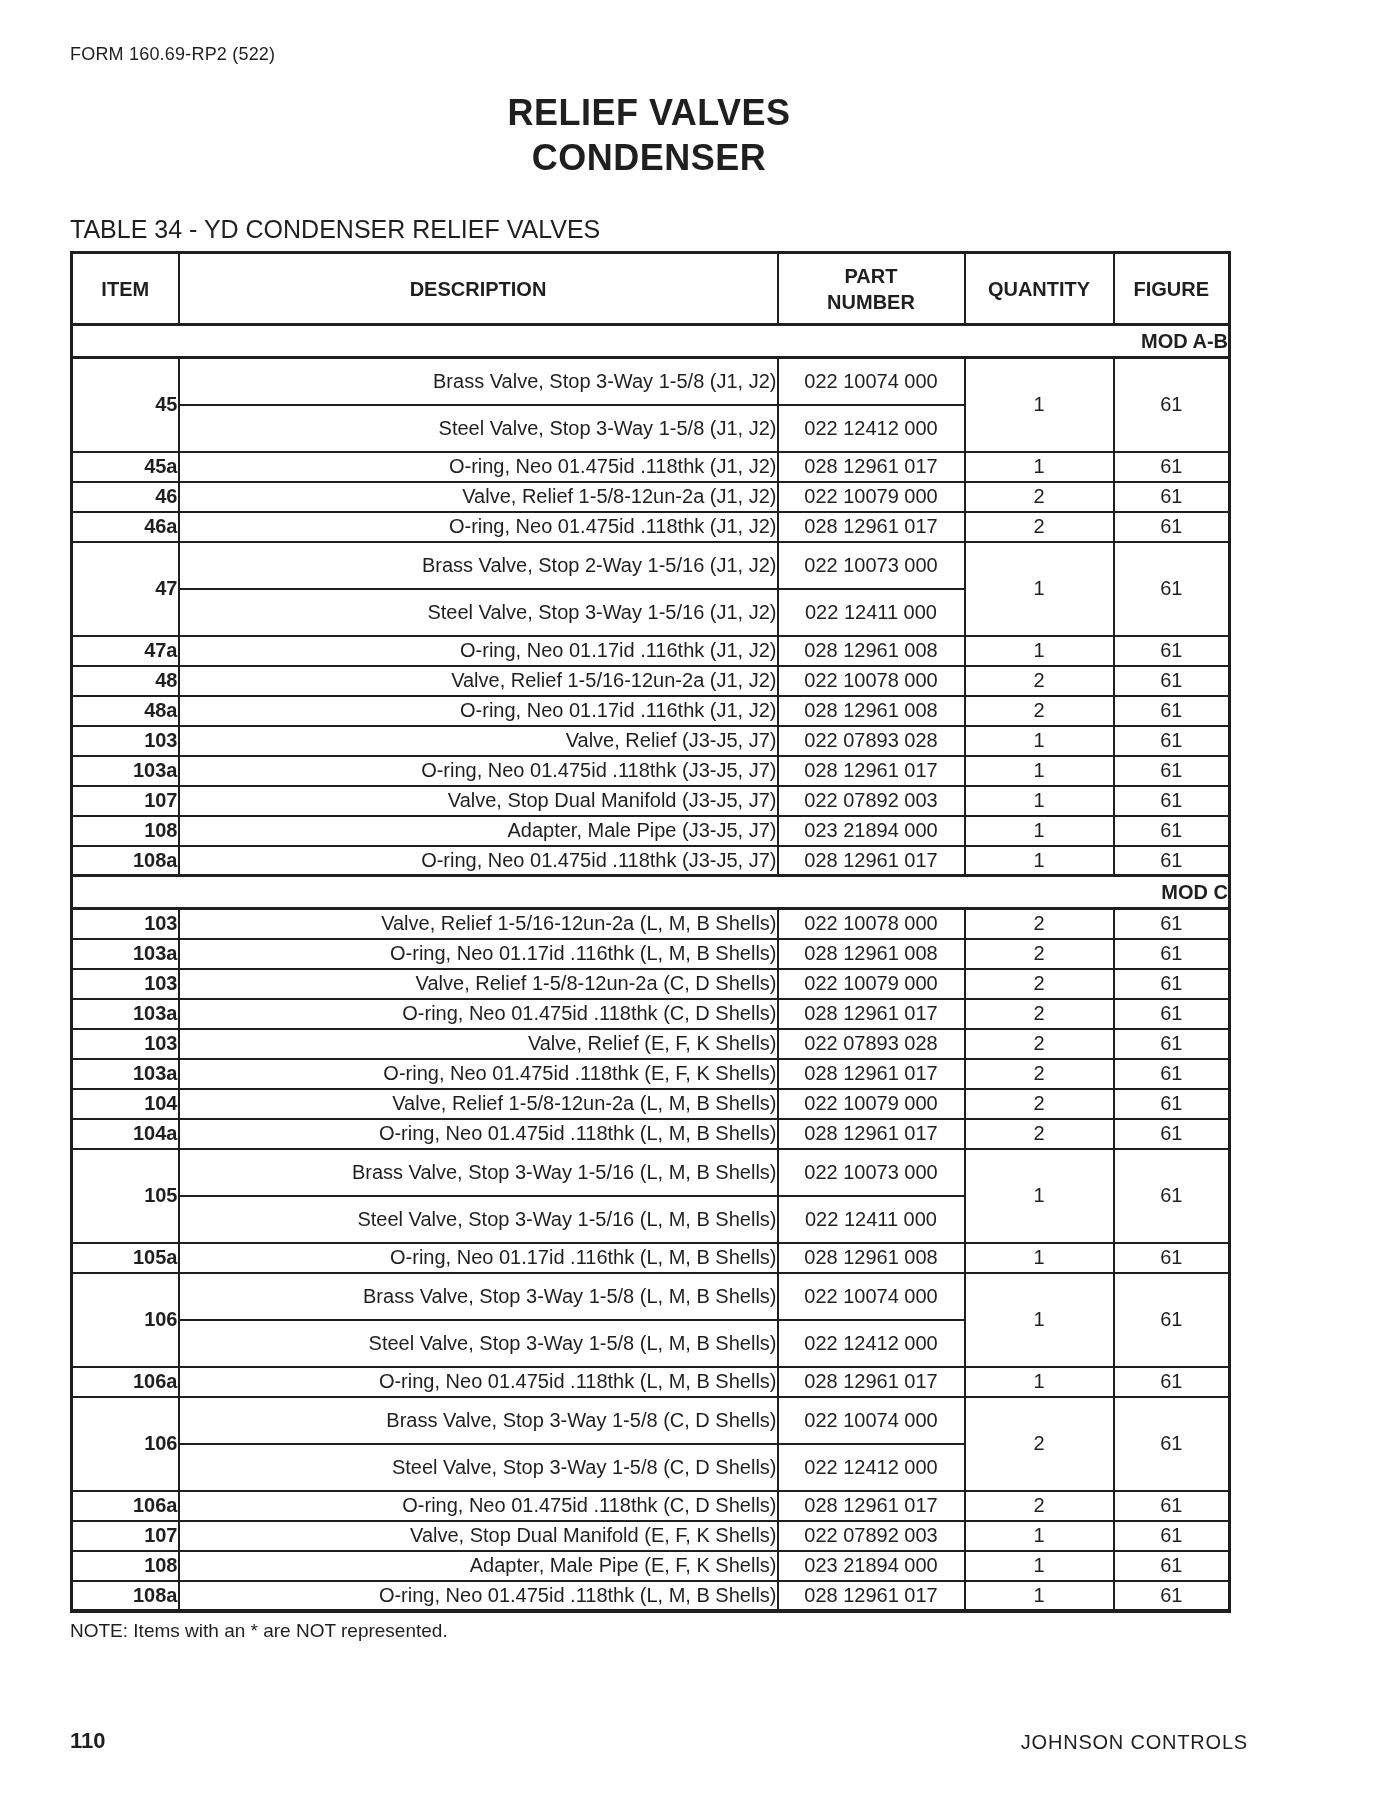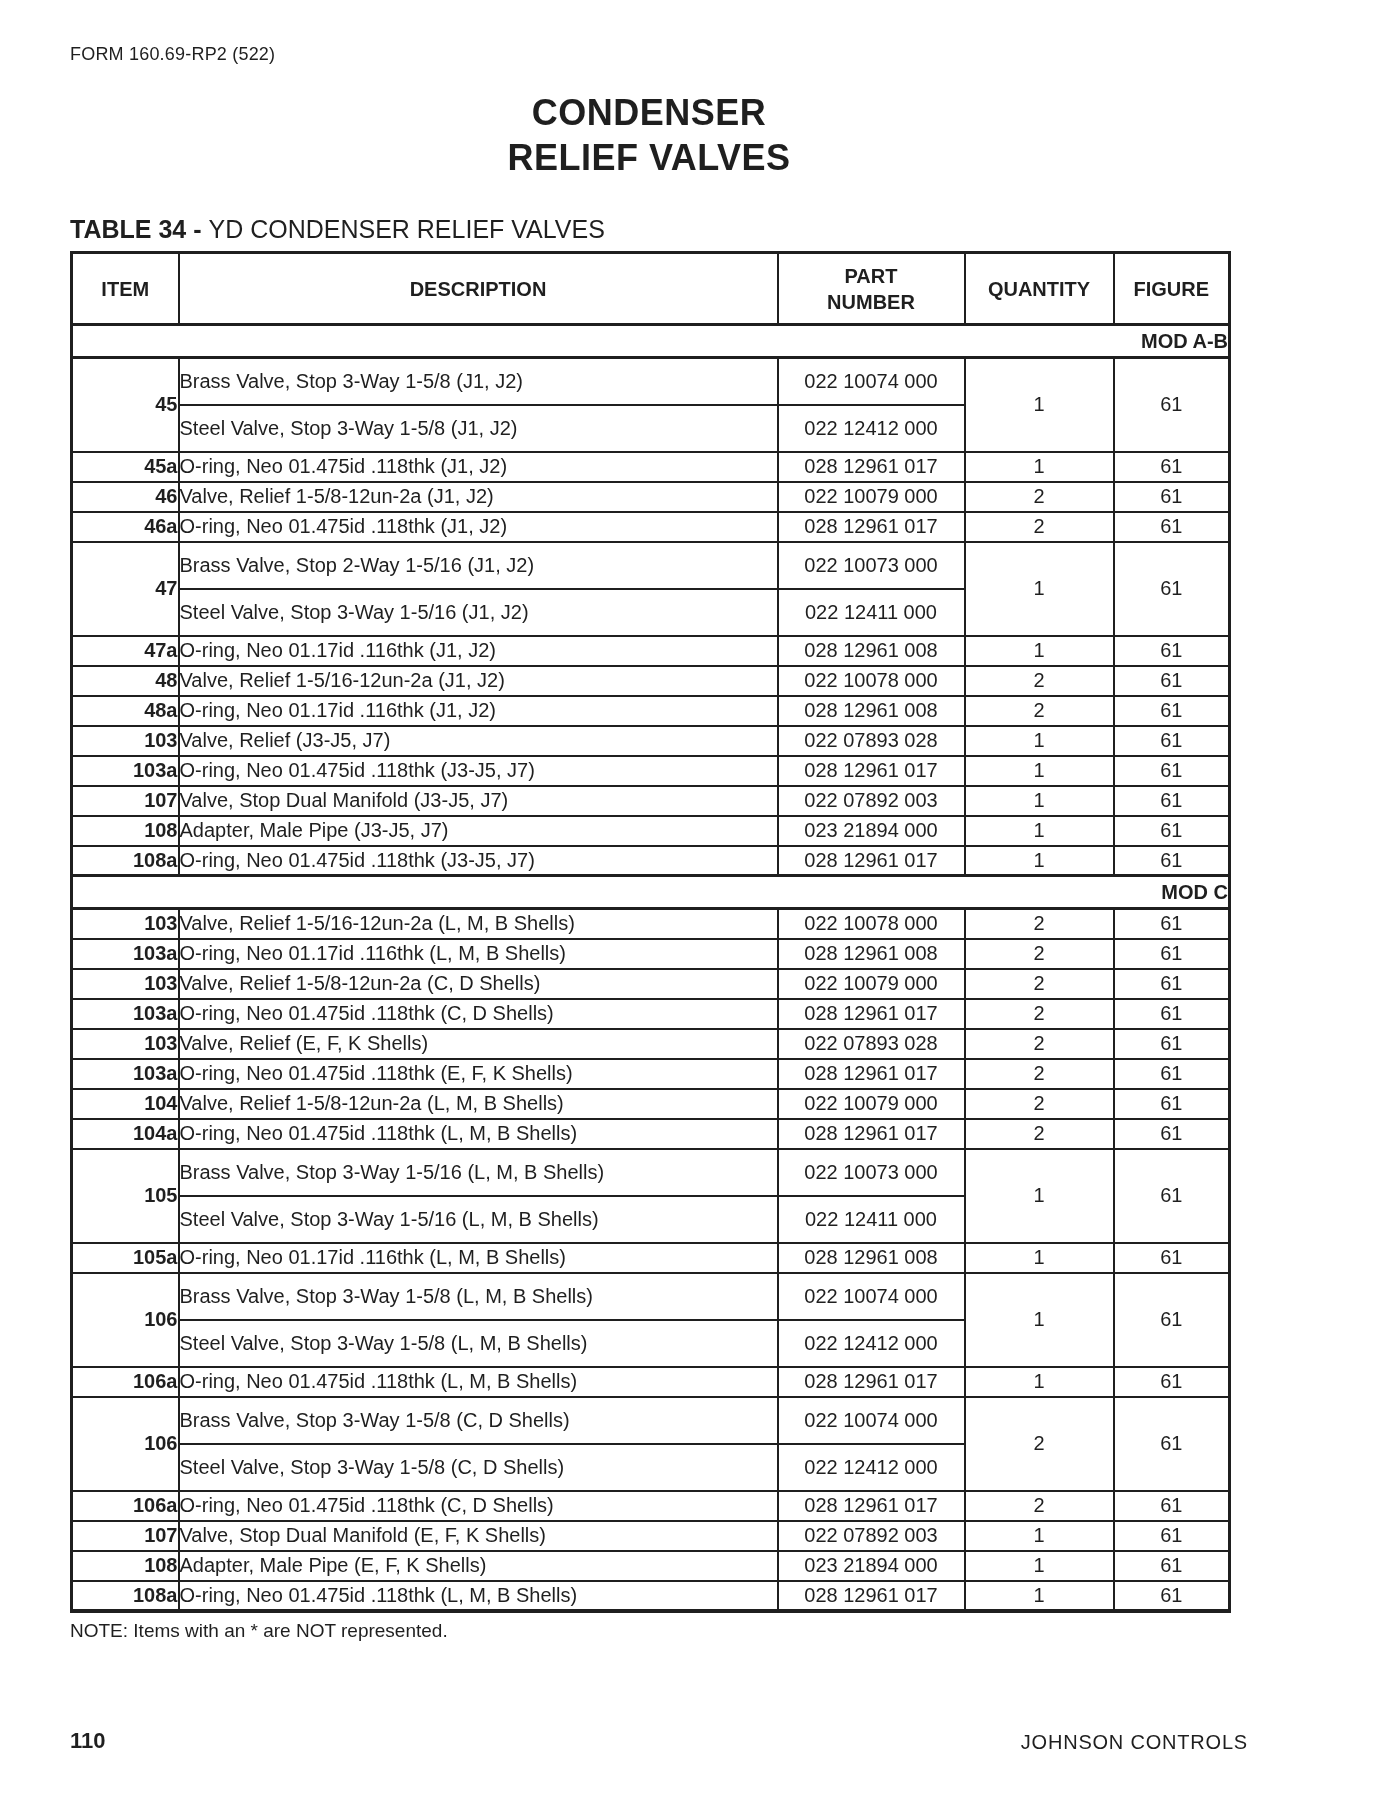--- a/index.html
+++ b/index.html
@@ -31,21 +31,21 @@
     line-height: 45px;
     letter-spacing: 0.5px;
   }
   .table-caption {
     position: absolute;
     left: 70px;
     top: 214px;
     font-size: 25px;
     line-height: 30px;
   }
-  .caption-bold { font-weight: bold; }
+  .caption-bold { font-weight: normal; }
   table.parts {
     position: absolute;
     left: 70px;
     top: 251px;
     width: 1158px;
     border-collapse: collapse;
     table-layout: fixed;
     border: 3px solid #1f1f1f;
     border-bottom-width: 4px;
   }
@@ -65,21 +65,21 @@
   tr.section-row { height: 33px; }
   tr.section-row td {
     font-weight: bold;
     text-align: right;
     border-top-width: 3px;
     border-bottom-width: 3px;
   }
   tr.single-row { height: 30px; }
   tr.sub-row { height: 47px; }
   td.item-cell { font-weight: bold; text-align: right; }
-  td.desc-cell { text-align: left; padding-left: 0; }
+  td.desc-cell { text-align: right; padding-left: 0; }
   td.part-cell, td.qty-cell, td.fig-cell { text-align: center; }
   .table-note {
     position: absolute;
     left: 70px;
     top: 1620px;
     font-size: 19px;
   }
   .page-number {
     position: absolute;
     left: 70px;
@@ -96,22 +96,22 @@
   }
 </style>
 </head>
 <body>
 
 <div class="page">
 
   <div class="form-number">FORM 160.69-RP2 (522)</div>
 
   <div class="doc-title">
+    <div>RELIEF VALVES</div>
     <div>CONDENSER</div>
-    <div>RELIEF VALVES</div>
   </div>
 
   <div class="table-caption"><span class="caption-bold">TABLE 34 - </span><span>YD CONDENSER RELIEF VALVES</span></div>
 
   <table class="parts">
     <colgroup>
       <col style="width:107px">
       <col style="width:599px">
       <col style="width:187px">
       <col style="width:149px">

